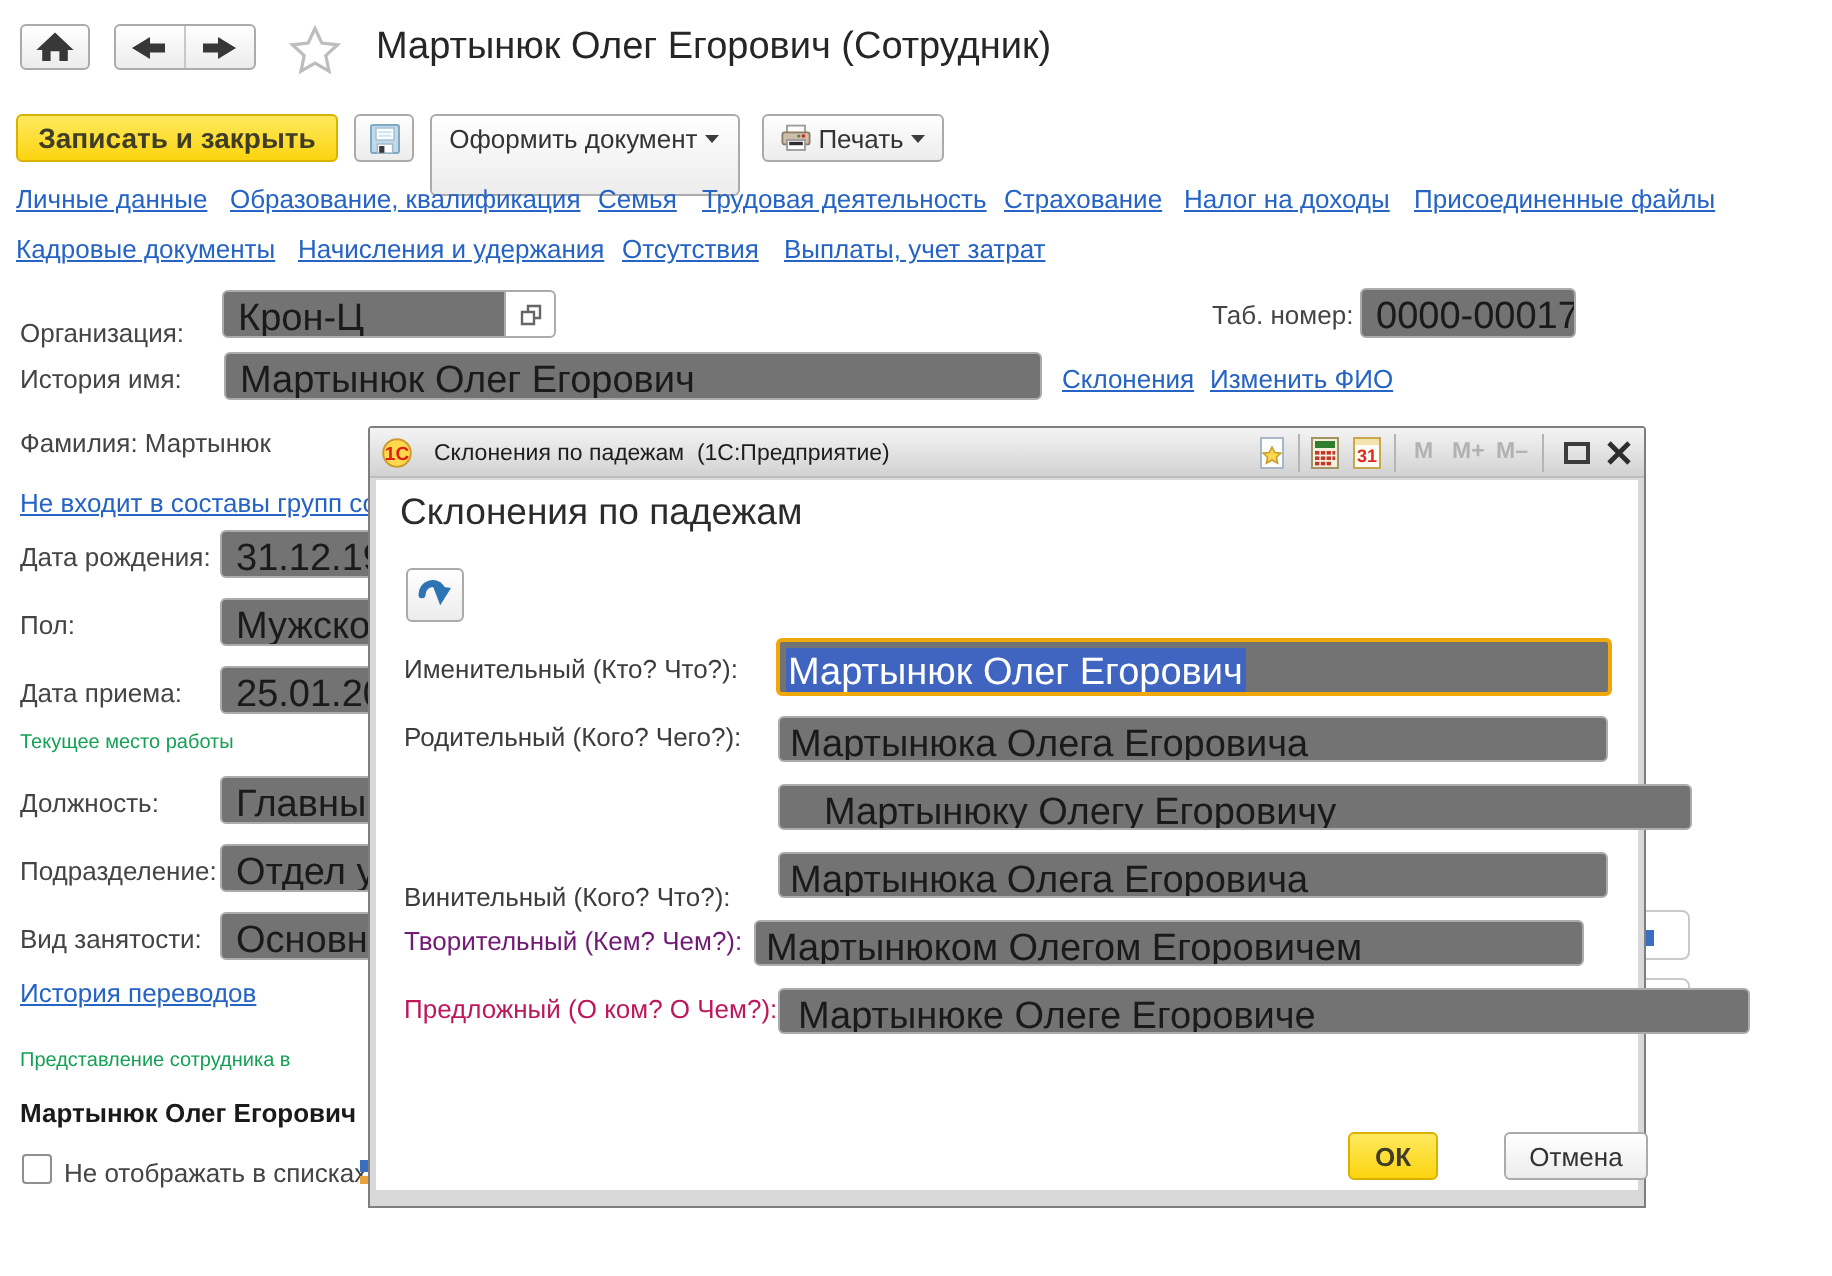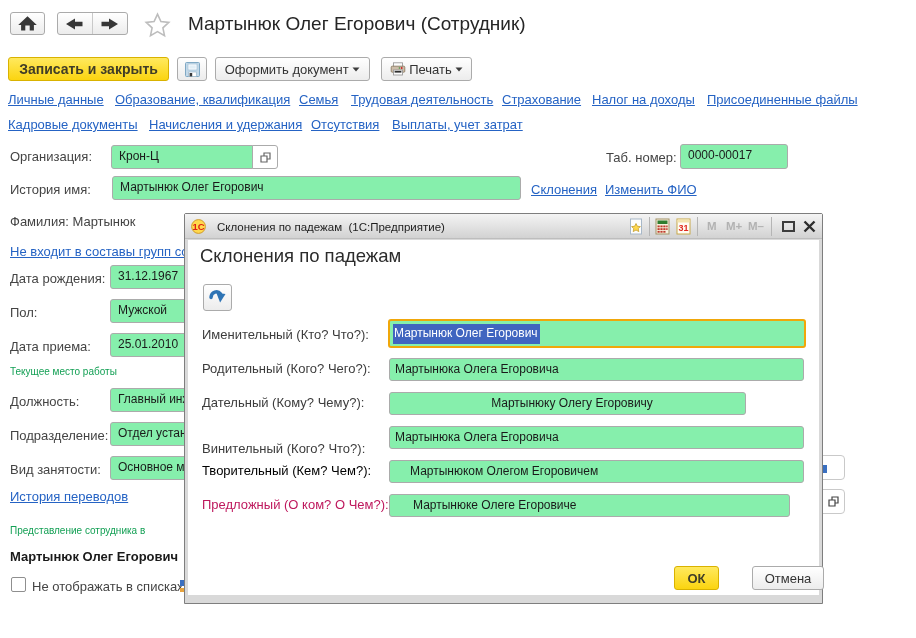--- a/index.html
+++ b/index.html
@@ -2,21 +2,21 @@
 <html><head>
 <meta charset="utf-8">
 <style>
 * { margin:0; padding:0; box-sizing:border-box; }
 html,body { width:916px; height:638px; background:#fff; font-family:"Liberation Sans", sans-serif; overflow:hidden; }
 #page { position:relative; width:916px; height:638px; background:#fff; }
 .abs { position:absolute; }
 .lbl { font-size:13px; color:#444; white-space:nowrap; }
 a.lnk { font-size:13px; color:#2563c4; text-decoration:underline; white-space:nowrap; }
 .green { font-size:10px; color:#14a055; white-space:nowrap; }
-.inp { position:absolute; background:#86efac; border:1px solid #ababab; border-radius:3px; font-size:12px; color:#1a1a1a; padding:3px 0 0 7px; white-space:nowrap; overflow:hidden; }
+.inp { position:absolute; background:#737373; border:1px solid #ababab; border-radius:3px; font-size:19px; color:#1a1a1a; padding:3px 0 0 7px; white-space:nowrap; overflow:hidden; }
 .btn { position:absolute; background:linear-gradient(#ffffff,#ececec); border:1px solid #ababab; border-radius:3px; font-size:13px; color:#333; text-align:center; }
 .ybtn { background:linear-gradient(#ffe95e,#fbd410); border:1px solid #d9b200; font-weight:bold; color:#403d27; }
 </style>
 </head>
 <body>
 <div id="page">
 
 <div class="btn" style="left:10px; top:12px; width:35px; height:23px;">
   <svg width="33" height="21" viewBox="0 0 33 21">
         <path d="M16.5 3.2 L25.8 12 L22.9 12 L22.9 17.5 L18.7 17.5 L18.7 12.6 L14.3 12.6 L14.3 17.5 L10.1 17.5 L10.1 12 L7.2 12 Z" fill="#383838"></path>
@@ -39,21 +39,21 @@
 <div class="btn" style="left:177px; top:57px; width:30px; height:24px;">
   <svg width="17" height="17" viewBox="0 0 17 17" style="margin-top:3px;">
         <rect x="1.5" y="1.5" width="14" height="14" rx="1" fill="#c3d9e9" stroke="#7fa8c4"></rect>
         <rect x="4" y="3" width="9" height="6" fill="#fdfeff" stroke="#a5c3d8" stroke-width="0.8"></rect>
         <rect x="5.3" y="4.6" width="6.4" height="1" fill="#cfe3f0"></rect>
         <rect x="5.3" y="6.4" width="6.4" height="1" fill="#cfe3f0"></rect>
         <rect x="4.7" y="11" width="7.6" height="4.5" fill="#fff" stroke="#9db8cb" stroke-width="0.7"></rect>
         <rect x="5.6" y="12" width="2.6" height="3.4" fill="#39393b"></rect>
       </svg>
 </div>
-<div class="btn" style="left:215px; top:57px; width:155px; height:24px; padding-top:4px;">Оформить документ <svg width="8" height="5" viewBox="0 0 8 5" style="vertical-align:2px;">
+<div class="btn" style="left:215px; top:57px; width:155px; height:41px; padding-top:4px;">Оформить документ <svg width="8" height="5" viewBox="0 0 8 5" style="vertical-align:2px;">
         <path d="M0.5 0.5 L7.5 0.5 L4 4.5 Z" fill="#3c3c3c"></path>
       </svg></div>
 <div class="btn" style="left:381px; top:57px; width:91px; height:24px; padding-top:4px;">
   <svg width="16" height="14" viewBox="0 0 16 14" style="vertical-align:-2px;">
         <rect x="3.5" y="0.8" width="9" height="4.5" fill="#fdfdfd" stroke="#9a9a9a" stroke-width="0.9"></rect>
         <rect x="1.2" y="4.2" width="13.6" height="6" rx="1" fill="#cdbda9" stroke="#8d7d64" stroke-width="0.9"></rect>
         <rect x="3.5" y="8" width="9" height="5" fill="#fdfdfd" stroke="#9a9a9a" stroke-width="0.9"></rect>
         <rect x="4.6" y="8.9" width="6.8" height="1.7" fill="#2e2e2e"></rect>
         <circle cx="11.7" cy="6" r="0.9" fill="#cc2222"></circle>
         <circle cx="9.4" cy="6" r="0.8" fill="#3f8f3b"></circle>
@@ -67,21 +67,21 @@
 <a class="lnk abs" style="left:299px; top:92px;">Семья</a>
 <a class="lnk abs" style="left:351px; top:92px;">Трудовая деятельность</a>
 <a class="lnk abs" style="left:502px; top:92px;">Страхование</a>
 <a class="lnk abs" style="left:592px; top:92px;">Налог на доходы</a>
 <a class="lnk abs" style="left:707px; top:92px;">Присоединенные файлы</a>
 <a class="lnk abs" style="left:8px; top:117px;">Кадровые документы</a>
 <a class="lnk abs" style="left:149px; top:117px;">Начисления и удержания</a>
 <a class="lnk abs" style="left:311px; top:117px;">Отсутствия</a>
 <a class="lnk abs" style="left:392px; top:117px;">Выплаты, учет затрат</a>
 
-<div class="lbl abs" style="left:10px; top:149px;">Организация:</div>
+<div class="lbl abs" style="left:10px; top:159px;">Организация:</div>
 <div class="inp" style="left:111px; top:145px; width:142px; height:24px; border-radius:3px 0 0 3px;">Крон-Ц</div>
 <div class="abs" style="left:252px; top:145px; width:26px; height:24px; background:#fff; border:1px solid #ababab; border-radius:0 3px 3px 0;">
   <svg width="11" height="11" viewBox="0 0 11 11" style="margin:6px 0 0 7px;">
         <path d="M1 4 L1 10 L7 10 L7 4 Z" fill="none" stroke="#666" stroke-width="1.2"></path>
         <path d="M4 4 L4 1 L10 1 L10 7 L7 7" fill="none" stroke="#666" stroke-width="1.2"></path>
       </svg>
 </div>
 <div class="lbl abs" style="left:606px; top:150px;">Таб. номер:</div>
 <div class="inp" style="left:680px; top:144px; width:108px; height:25px;">0000-00017</div>
 
@@ -181,29 +181,28 @@
 
   <div class="btn" style="left:18px; top:70px; width:29px; height:27px;">
     <svg width="20" height="19" viewBox="0 0 20 19" style="margin-top:2px;">
           <path d="M3 10.4 C3.4 4.8 9.6 3 12.4 6.8" fill="none" stroke="#2e74b5" stroke-width="3.5" stroke-linecap="round"></path>
           <path d="M8.3 5.8 L17.5 7 L12.1 15.6 Z" fill="#2e74b5"></path>
         </svg>
   </div>
 
   <div class="lbl abs" style="left:17px; top:147px; color:#3c3c3c;">Родительный (Кого? Чего?):</div>
   <div class="lbl abs" style="left:17px; top:113px; color:#3c3c3c;">Именительный (Кто? Что?):</div>
-  <div class="lbl abs" style="left:17px; top:181px; color:#3c3c3c;">Дательный (Кому? Чему?):</div>
   <div class="lbl abs" style="left:17px; top:227px; color:#3c3c3c;">Винительный (Кого? Что?):</div>
-  <div class="lbl abs" style="left:17px; top:249px; color:#000000;">Творительный (Кем? Чем?):</div>
+  <div class="lbl abs" style="left:17px; top:249px; color:#701a75;">Творительный (Кем? Чем?):</div>
   <div class="lbl abs" style="left:17px; top:283px; color:#be185d;">Предложный (О ком? О Чем?):</div>
 
   <div class="inp" style="left:203px; top:105px; width:418px; height:29px; border:2px solid #f0a70a; padding:5px 0 0 3px;"><span style="background:#4065c0; color:#fff; padding:2px 2px 4px 1px;">Мартынюк Олег Егорович</span></div>
   <div class="inp" style="left:204px; top:144px; width:415px; height:23px; padding-left:5px;">Мартынюка Олега Егоровича</div>
-  <div class="inp" style="left:204px; top:178px; width:357px; height:23px; padding-left:9px;text-align:center;">Мартынюку Олегу Егоровичу</div>
+  <div class="inp" style="left:204px; top:178px; width:457px; height:23px; padding-left:22px;">Мартынюку Олегу Егоровичу</div>
   <div class="inp" style="left:204px; top:212px; width:415px; height:23px; padding-left:5px;">Мартынюка Олега Егоровича</div>
-  <div class="inp" style="left:204px; top:246px; width:415px; height:23px; padding-left:20px;">Мартынюком Олегом Егоровичем</div>
-  <div class="inp" style="left:204px; top:280px; width:401px; height:23px; padding-left:23px;">Мартынюке Олеге Егоровиче</div>
+  <div class="inp" style="left:192px; top:246px; width:415px; height:23px; padding-left:5px;">Мартынюком Олегом Егоровичем</div>
+  <div class="inp" style="left:204px; top:280px; width:486px; height:23px; padding-left:9px;">Мартынюке Олеге Егоровиче</div>
 
   <div class="btn ybtn" style="left:489px; top:352px; width:45px; height:24px; padding-top:4px;">ОК</div>
   <div class="btn" style="left:543px; top:352px; width:72px; height:24px; padding-top:4px;margin-left:24px;">Отмена</div>
 </div>
 
 </div>
 
 </body></html>

